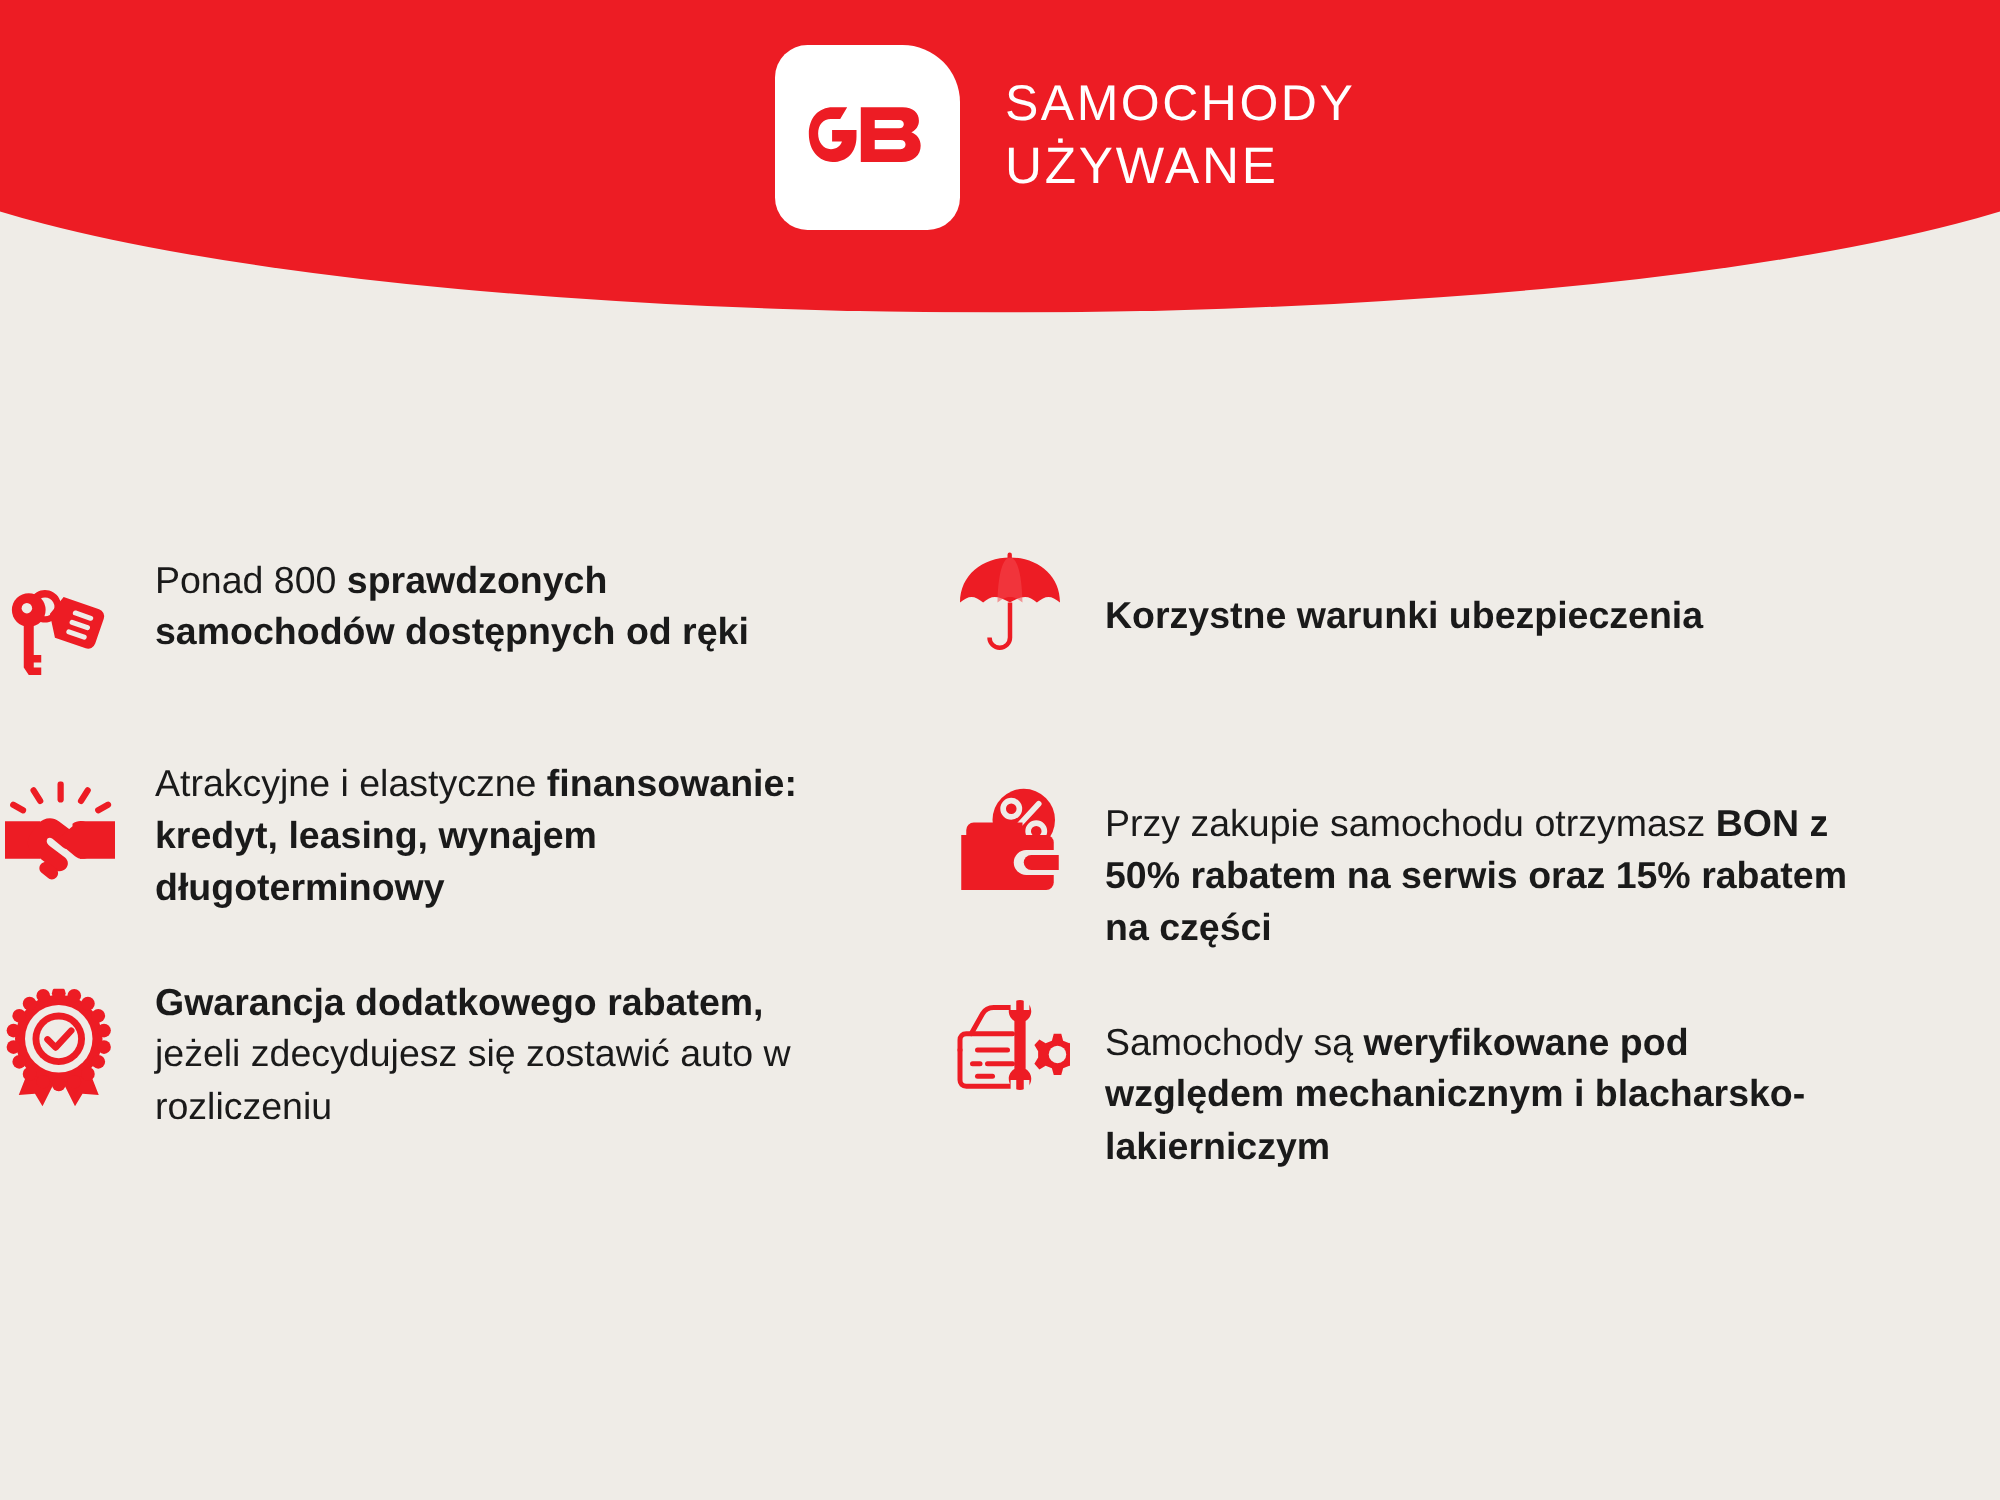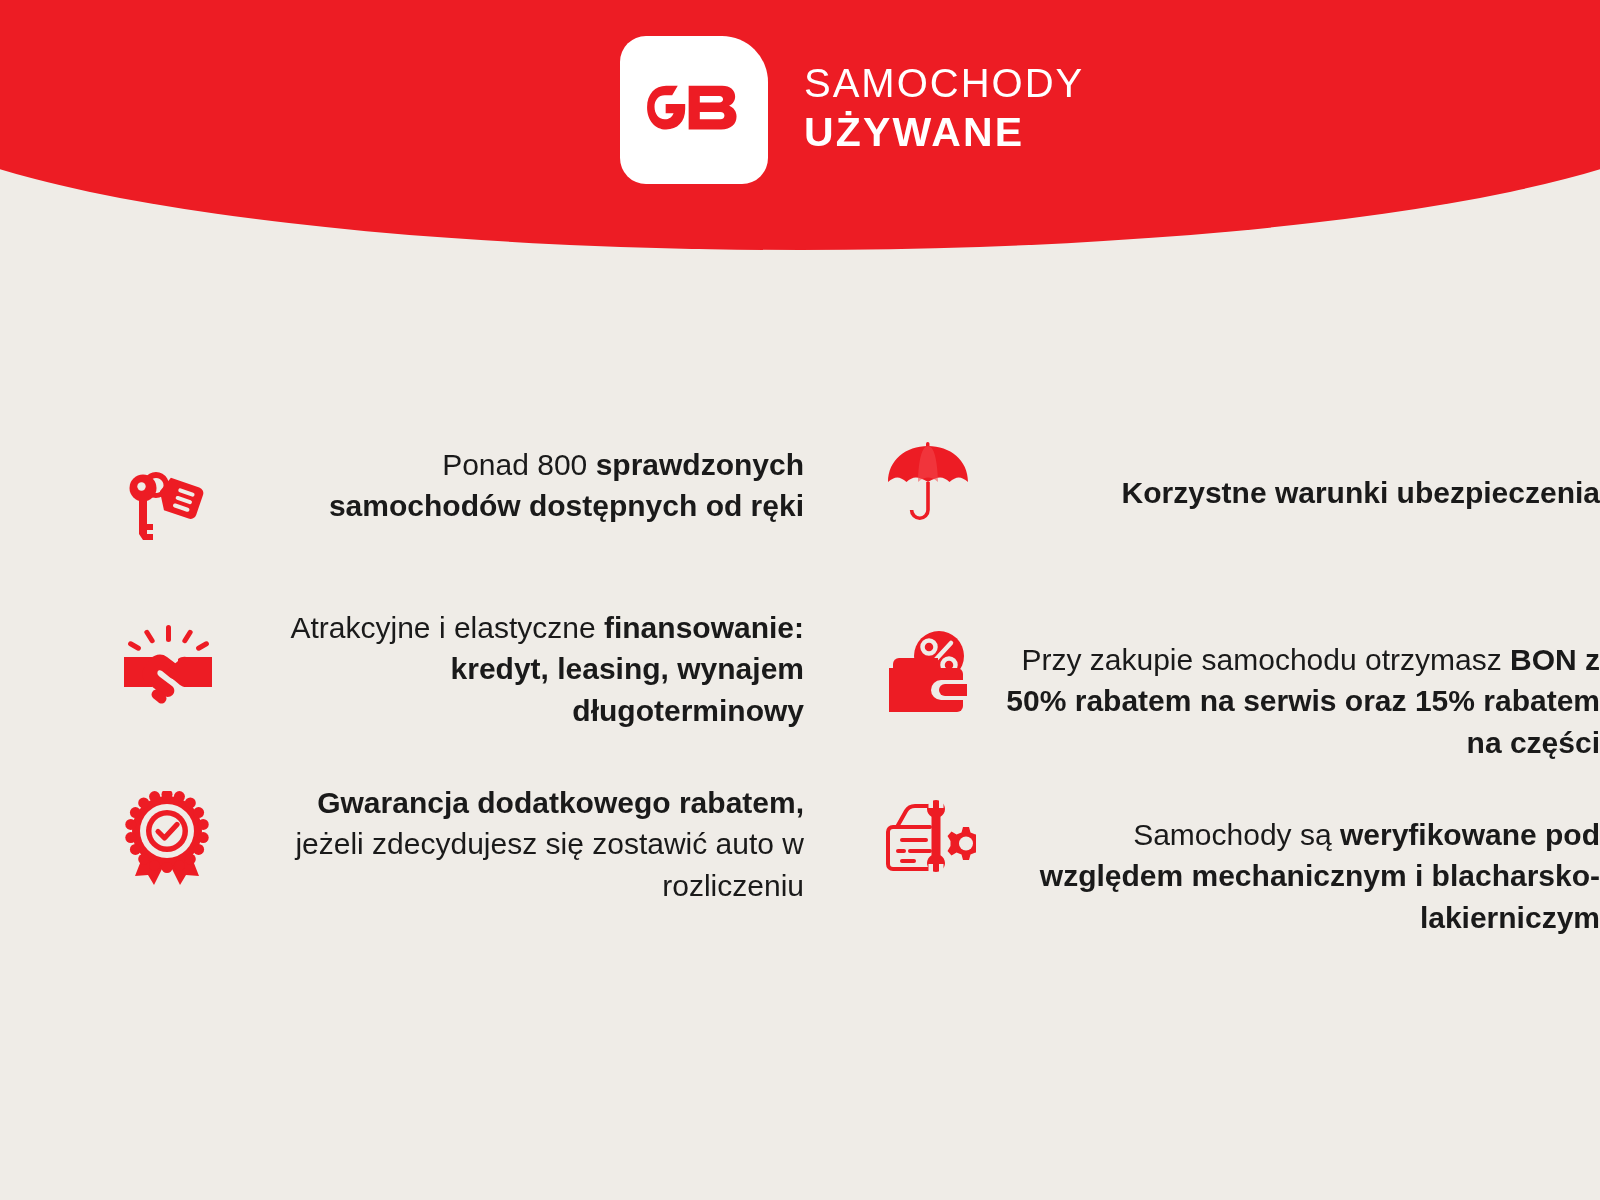--- a/index.html
+++ b/index.html
@@ -62,39 +62,37 @@
     padding-bottom: 4px;
   }
   #brand-line-1 {
     font-size: 40px;
     font-weight: 400;
     letter-spacing: 2.0px;
     display: block;
   }
   #brand-line-2 {
     font-size: 41px;
-    font-weight: 700;
+    font-weight: 400;
     letter-spacing: 2.2px;
     display: block;
     margin-top: 9px;
   }
 
   
   #benefits {
     position: absolute;
     left: 0;
     top: 430px;
     width: 1356px;
     display: grid;
     grid-template-columns: 720px 720px;
     column-gap: 40px;
     row-gap: 0px;
-    padding-left: 120px;
     box-sizing: border-box;
-    text-align: right;
   }
 
   .benefit {
     display: flex;
     align-items: flex-start;
     gap: 28px;
     min-height: 175px;
   }
   .benefit-icon {
     flex: 0 0 auto;

